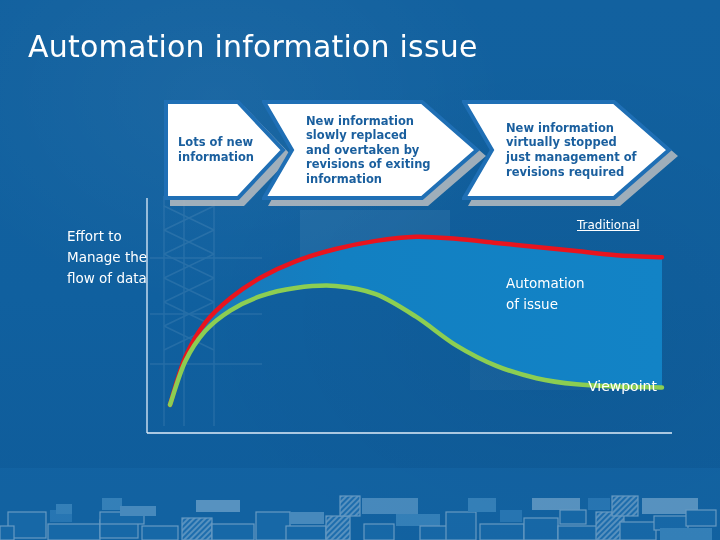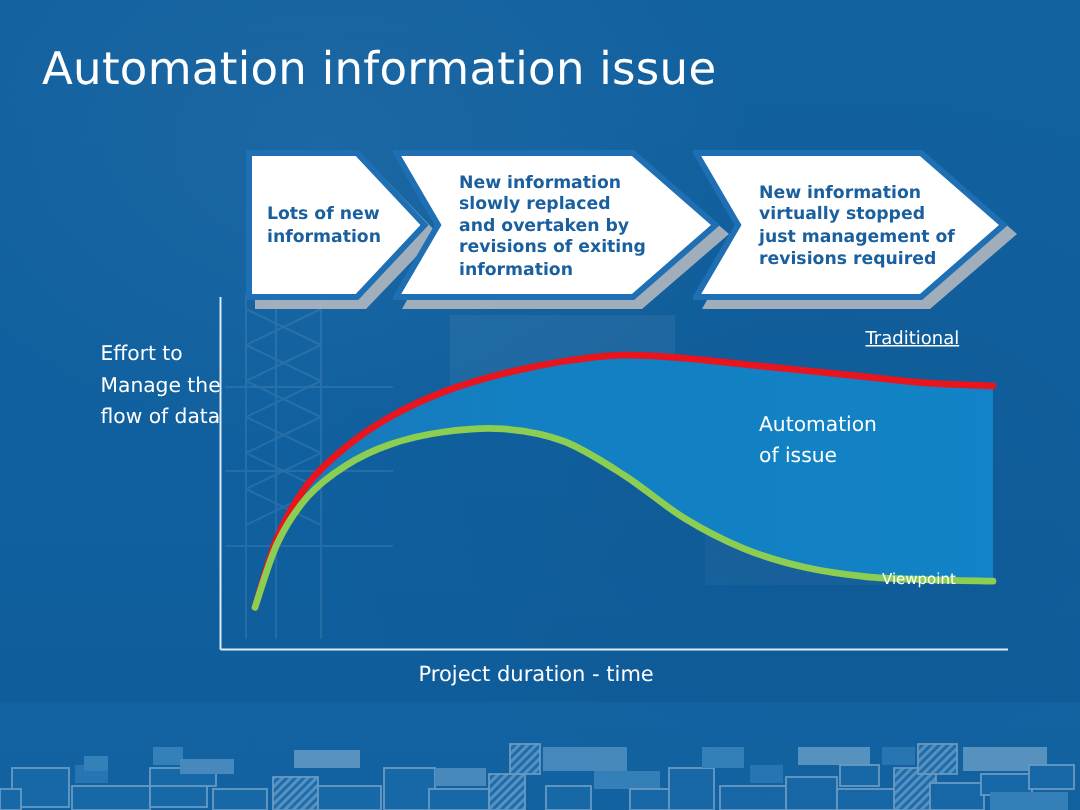--- a/index.html
+++ b/index.html
@@ -145,21 +145,21 @@
     font-size: 12px;
     text-decoration: underline;
   }
   #lbl-automation {
     left: 506px;
     top: 273px;
   }
   #lbl-viewpoint {
     left: 588px;
     top: 376px;
-    font-size: 10px;
+    font-size: 14px;
   }
   #lbl-x {
     left: 279px;
     top: 440px;
     font-size: 14px;
   }
 </style>
 </head>
 <body>
 
@@ -282,15 +282,14 @@
     </g>
   </svg>
 
   <div class="lbl" id="lbl-y">Effort to
 Manage the
 flow of data</div>
   <div class="lbl" id="lbl-traditional">Traditional</div>
   <div class="lbl" id="lbl-automation">Automation
 of issue</div>
   <div class="lbl" id="lbl-viewpoint">Viewpoint</div>
-  <div class="lbl" id="lbl-x">Project duration - time</div>
 
 </div>
 
 </body></html>

